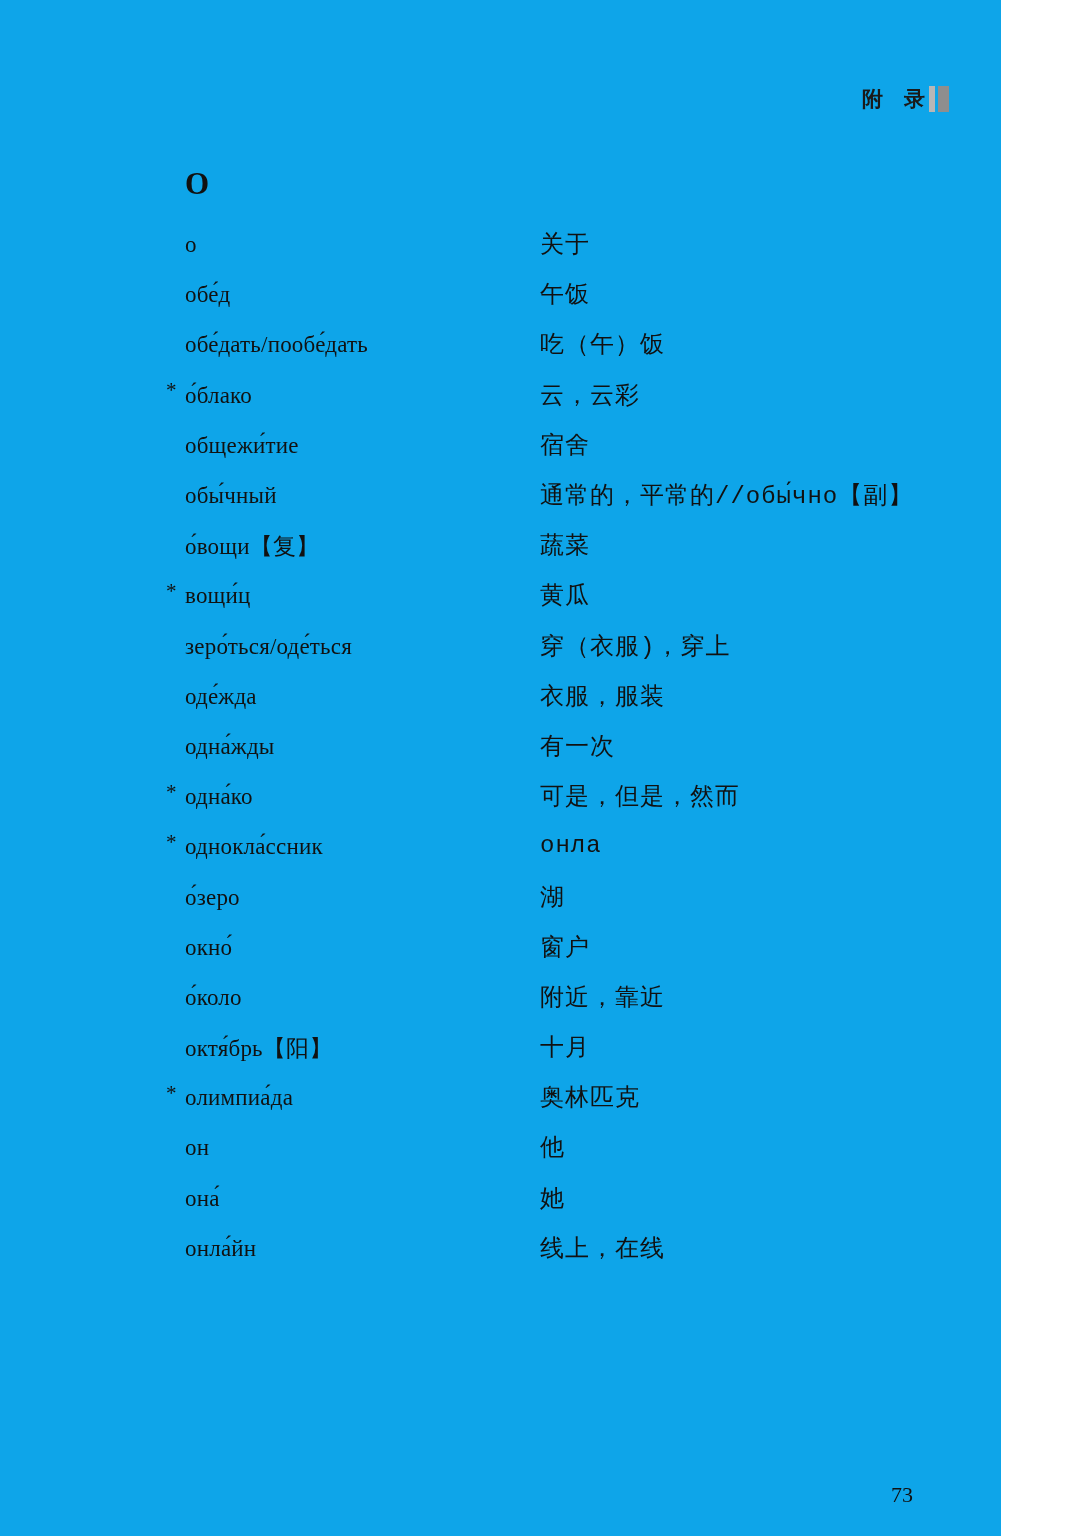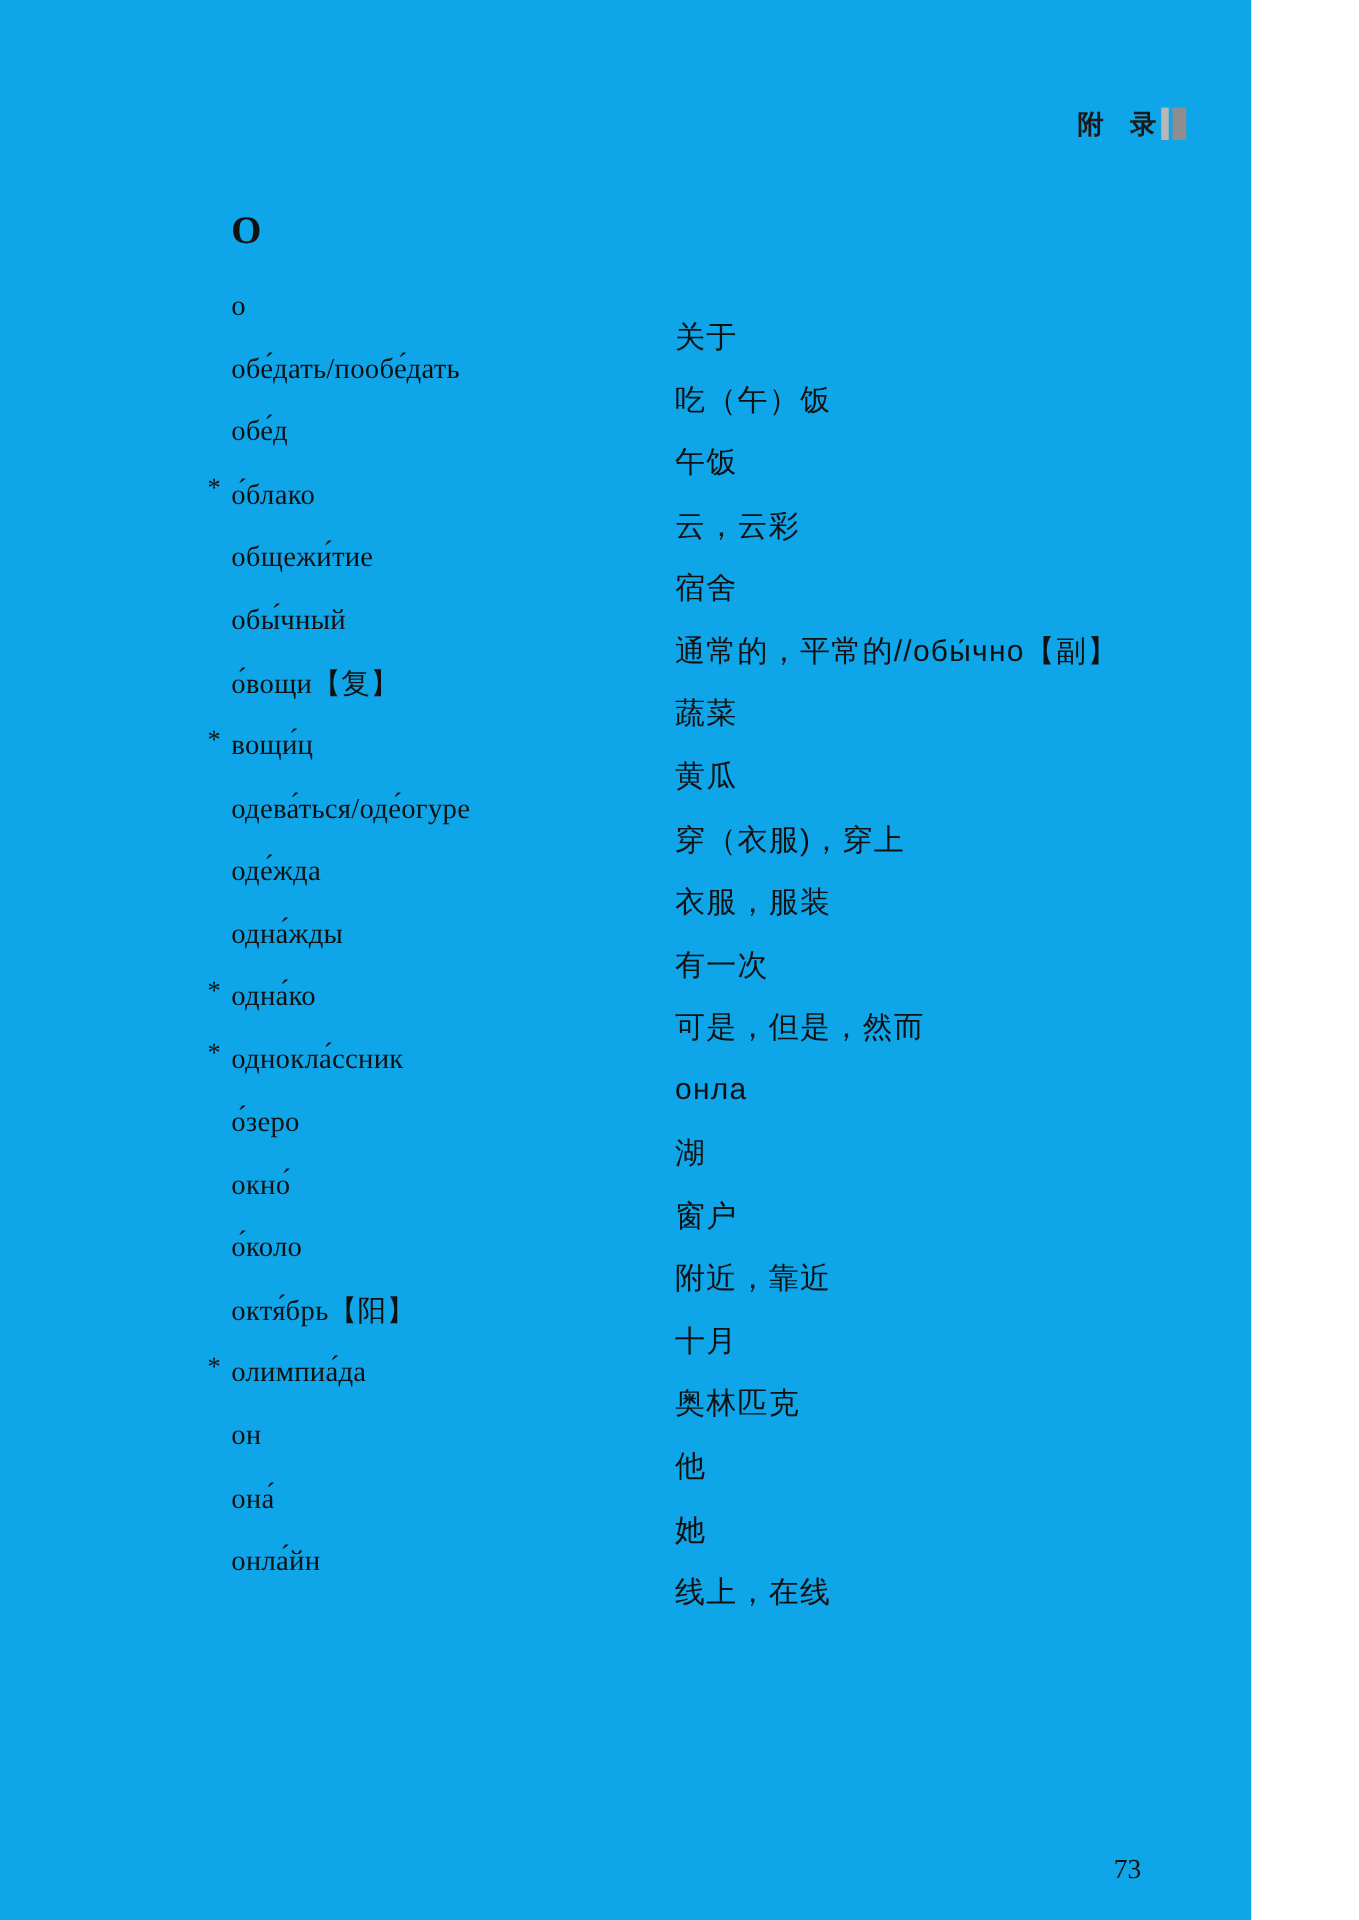--- a/index.html
+++ b/index.html
@@ -89,22 +89,21 @@
   }
   .zh {
     position: absolute;
     left: 540px;
     top: 50%;
     transform: translateY(-54%);
     font-size: 24px;
     color: #111111;
     letter-spacing: 1px;
     white-space: nowrap;
-    font-family: Liberation Sans, sans-serif;
-    margin-top: 26px;
+    font-family: Liberation Mono, monospace;
   }
 
   
   .page-number {
     position: absolute;
     left: 891px;
     top: 1482px;
     font-size: 22px;
     color: #111111;
   }
@@ -125,29 +124,29 @@
   <div class="section-letter">О</div>
 
   <div class="entry-list">
       <div class="entry-row">
         <span class="star"></span>
         <span class="ru">о</span>
         <span class="zh">关于</span>
       </div>
       <div class="entry-row">
         <span class="star"></span>
+        <span class="ru">обе́д</span>
+        <span class="zh">午饭</span>
+      </div>
+      <div class="entry-row">
+        <span class="star"></span>
         <span class="ru">обе́дать/пообе́дать</span>
         <span class="zh">吃（午）饭</span>
       </div>
       <div class="entry-row">
-        <span class="star"></span>
-        <span class="ru">обе́д</span>
-        <span class="zh">午饭</span>
-      </div>
-      <div class="entry-row">
         <span class="star">*</span>
         <span class="ru">о́блако</span>
         <span class="zh">云，云彩</span>
       </div>
       <div class="entry-row">
         <span class="star"></span>
         <span class="ru">общежи́тие</span>
         <span class="zh">宿舍</span>
       </div>
       <div class="entry-row">
@@ -160,21 +159,21 @@
         <span class="ru">о́вощи【复】</span>
         <span class="zh">蔬菜</span>
       </div>
       <div class="entry-row">
         <span class="star">*</span>
         <span class="ru">вощи́ц</span>
         <span class="zh">黄瓜</span>
       </div>
       <div class="entry-row">
         <span class="star"></span>
-        <span class="ru">одева́ться/оде́огуре</span>
+        <span class="ru">зеро́ться/оде́ться</span>
         <span class="zh">穿（衣服)，穿上</span>
       </div>
       <div class="entry-row">
         <span class="star"></span>
         <span class="ru">оде́жда</span>
         <span class="zh">衣服，服装</span>
       </div>
       <div class="entry-row">
         <span class="star"></span>
         <span class="ru">одна́жды</span>

